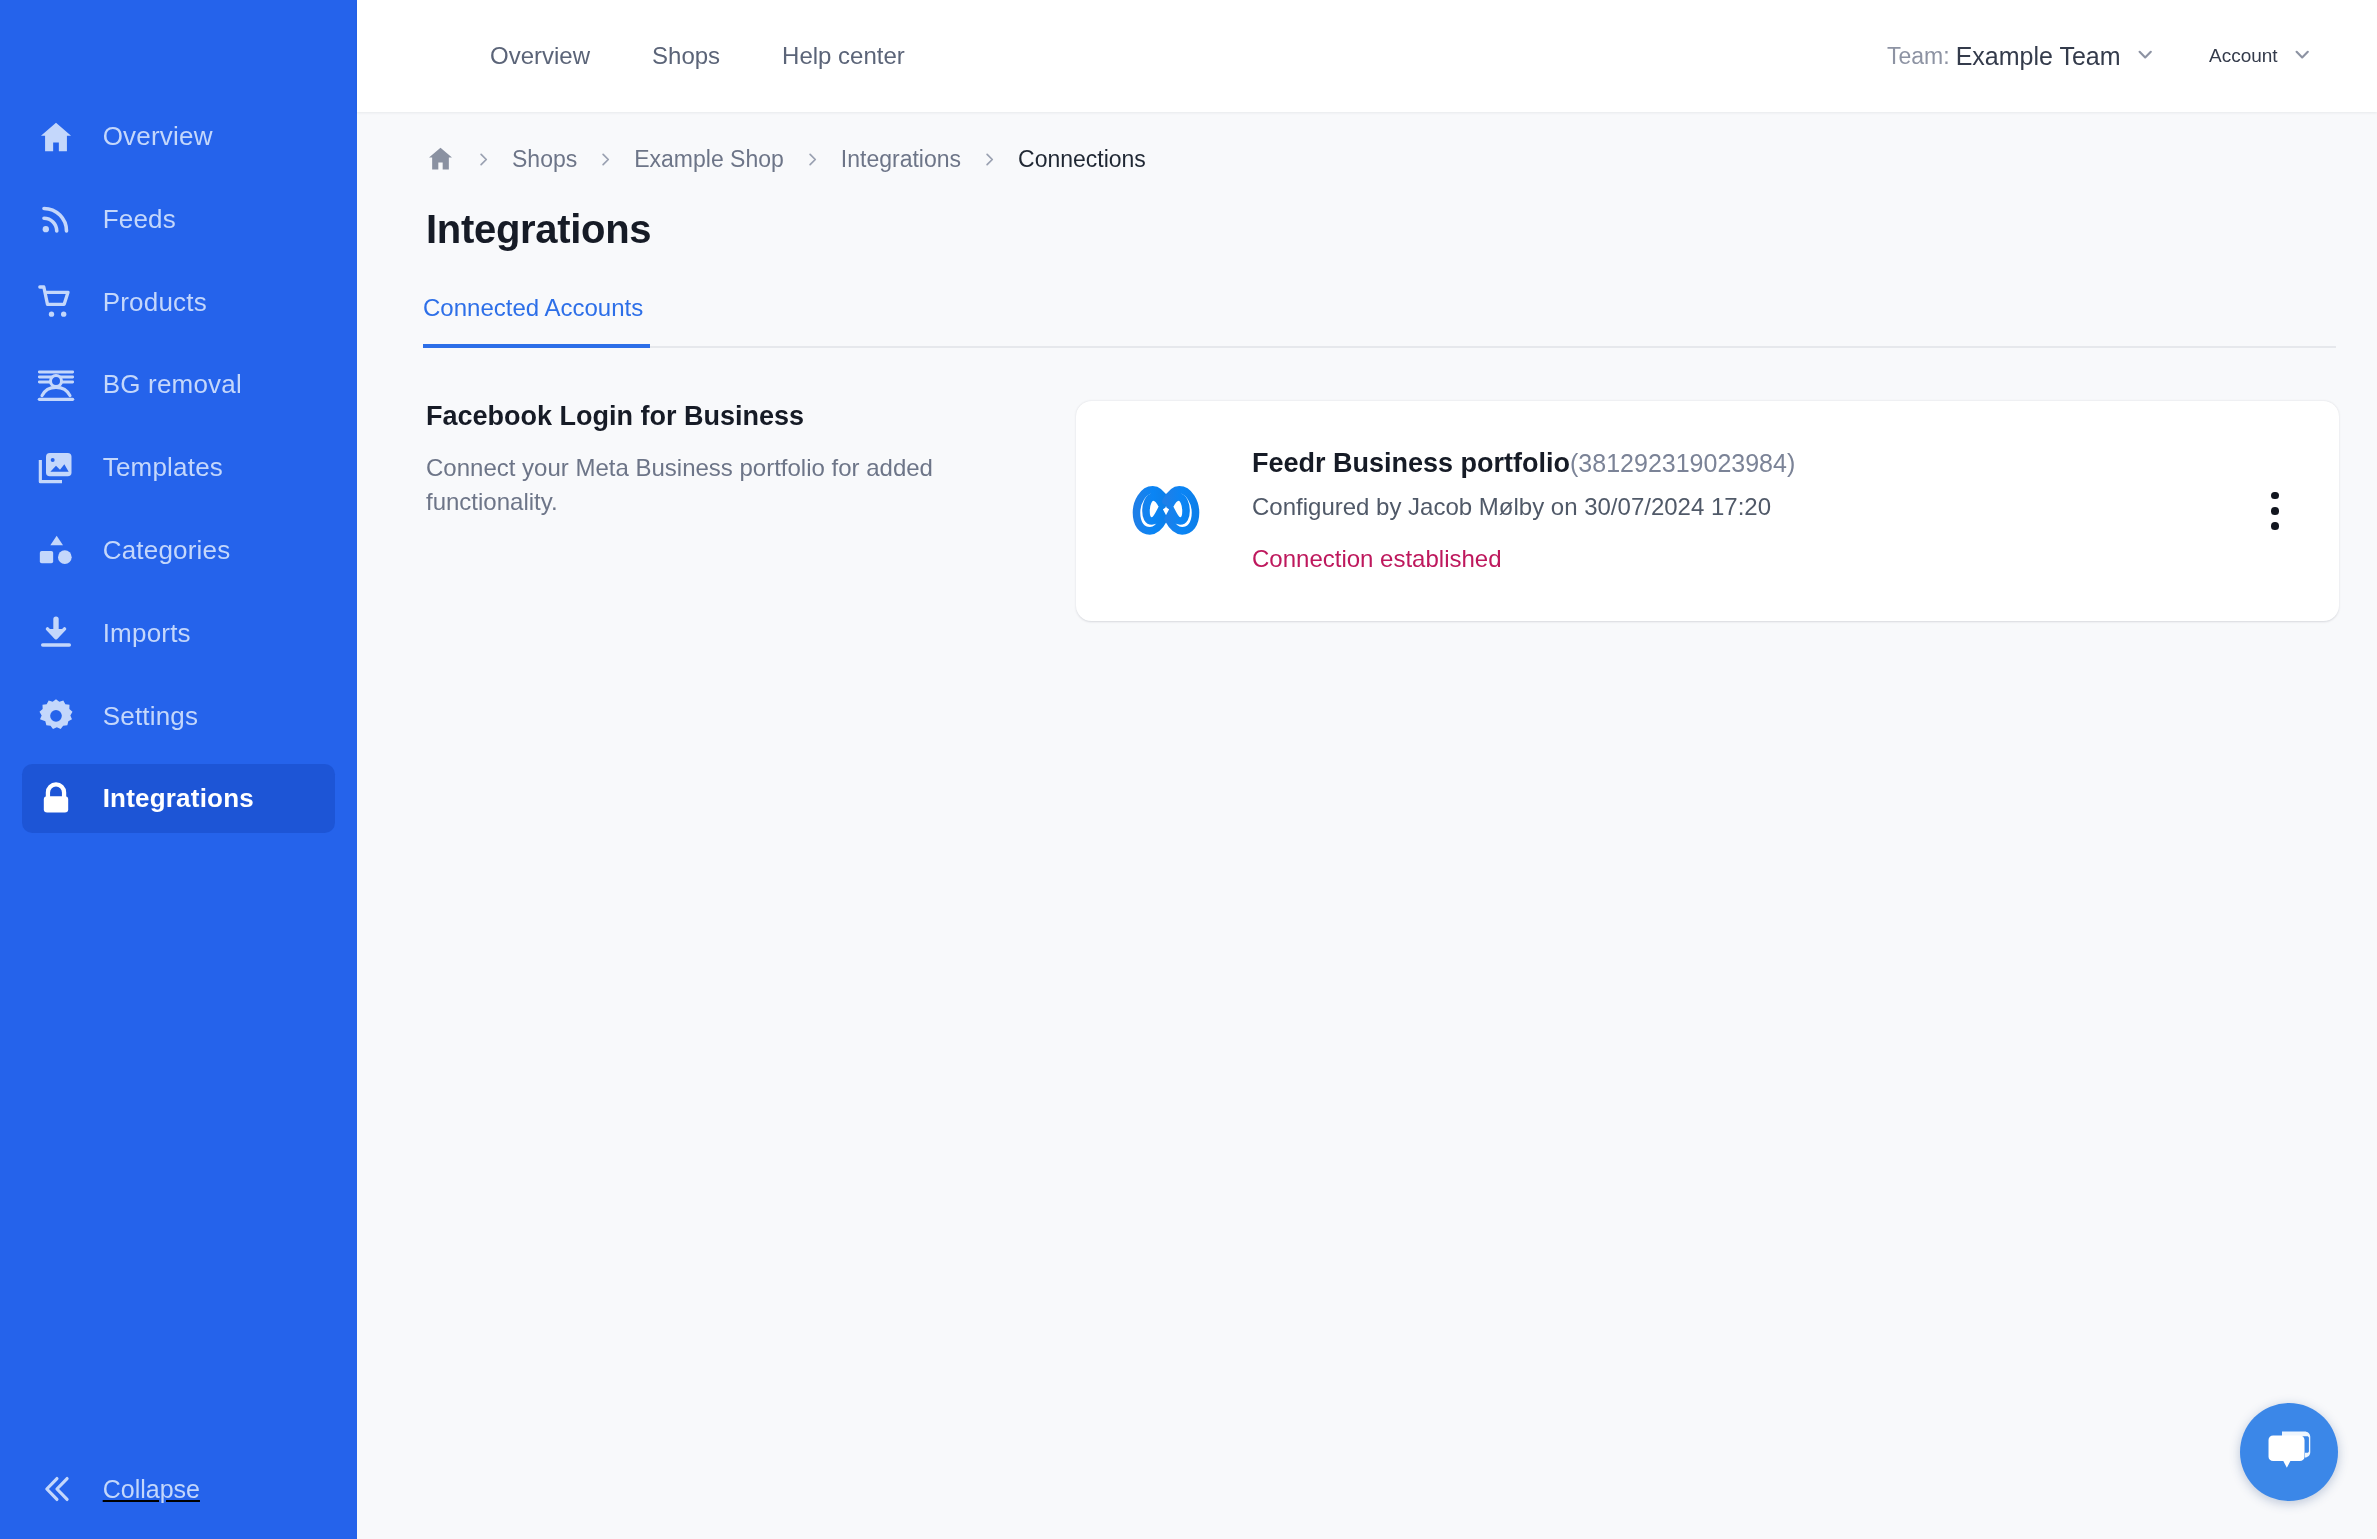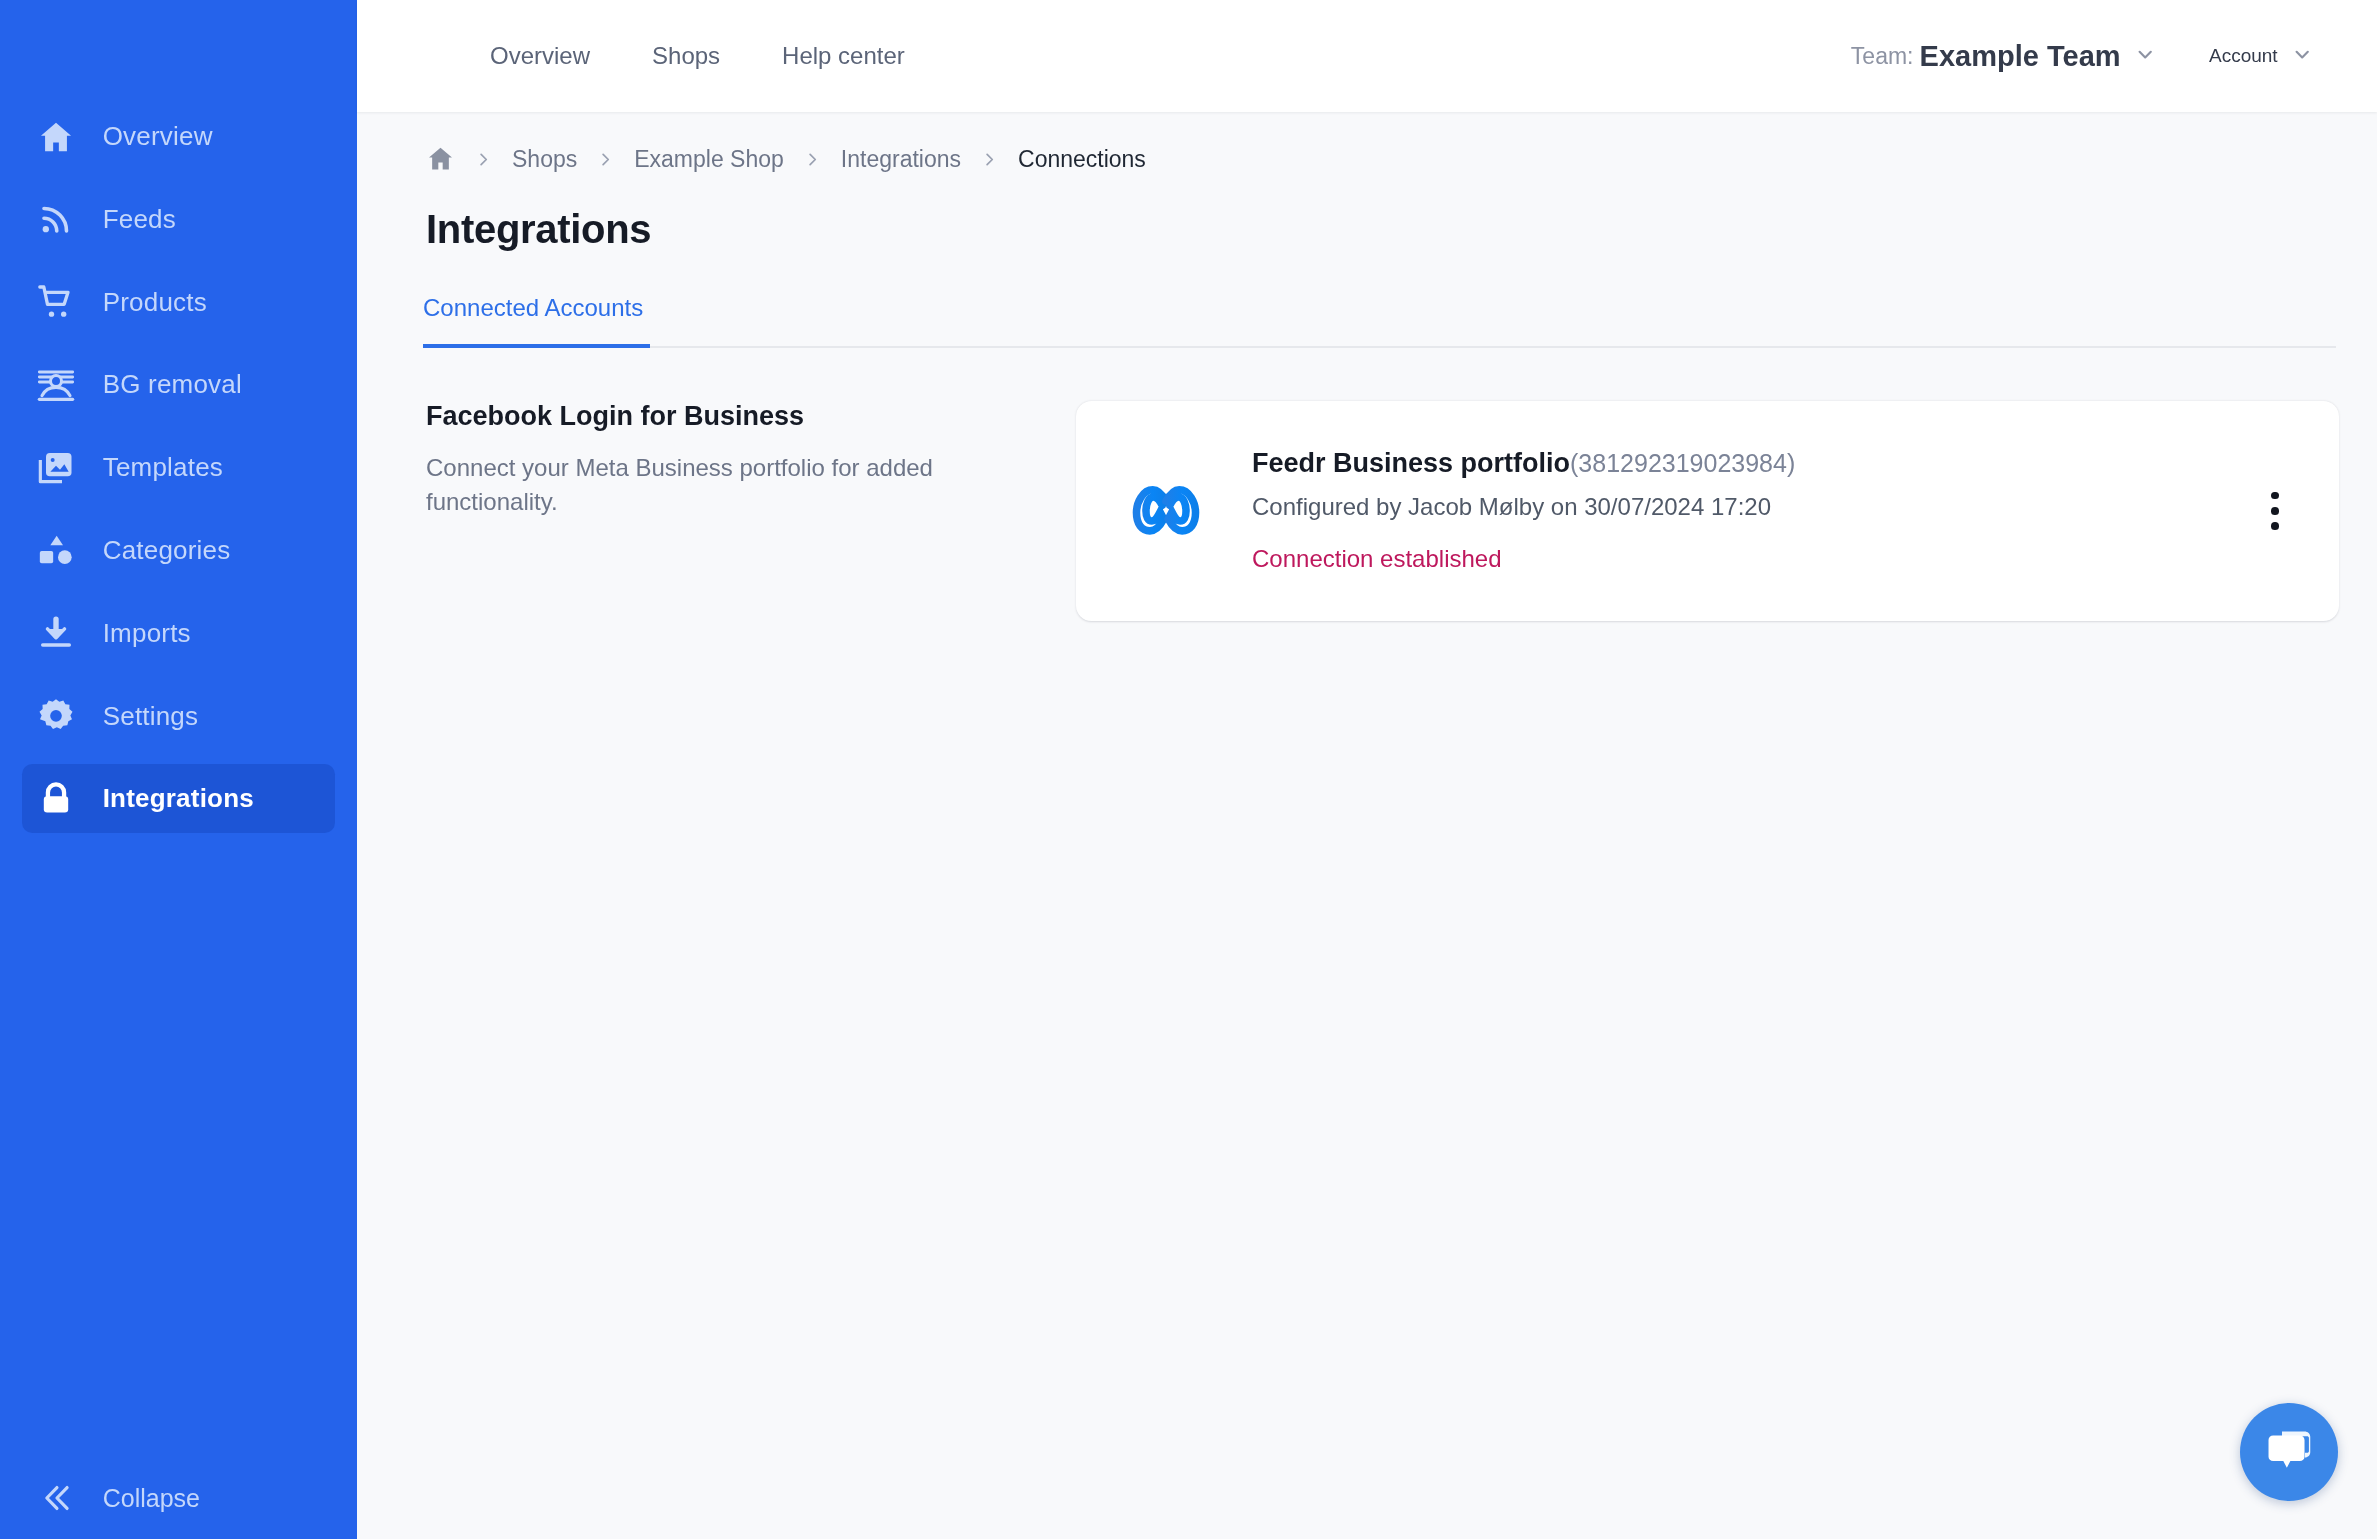--- a/index.html
+++ b/index.html
@@ -55,26 +55,27 @@
     white-space: nowrap;
   }
   .nav-item.active {
     background: #1d55d6;
   }
   .nav-item.active .nav-label { color: #ffffff; font-weight: 600; }
 
   .collapse-btn {
     position: absolute;
     left: 22.4px;
-    bottom: 11px;
+    bottom: 20px;
     display: flex;
     align-items: center;
     height: 60px;
     padding-left: 10.3px;
     cursor: pointer;
+    text-decoration: underline;
   }
   .collapse-btn .nav-icon {
     width: 46px; height: 46px;
     display: flex; align-items: center; justify-content: center;
     flex: 0 0 46px;
   }
   .collapse-btn .nav-label {
     margin-left: 24px;
     font-size: 25px;
     color: #c4d7fb;
@@ -120,21 +121,21 @@
     padding-right: 19px;
   }
   .team-switcher, .account-menu {
     display: flex;
     align-items: center;
     gap: 13px;
     cursor: pointer;
     white-space: nowrap;
   }
   .team-prefix { font-size: 23px; color: #8d93a3; }
-  .team-name { font-size: 29px; color: #343b4b; font-weight: 700; margin-left: -6.9px;}
+  .team-name { font-size: 25px; color: #343b4b; font-weight: 400; margin-left: -6.9px;}
   .account-label { font-size: 19px; color: #343b4b; }
   .caret { display: block; }
 
   
   .content {
     flex: 1 1 auto;
     padding: 0 50px 0 50px;
     overflow: hidden;
   }
 

